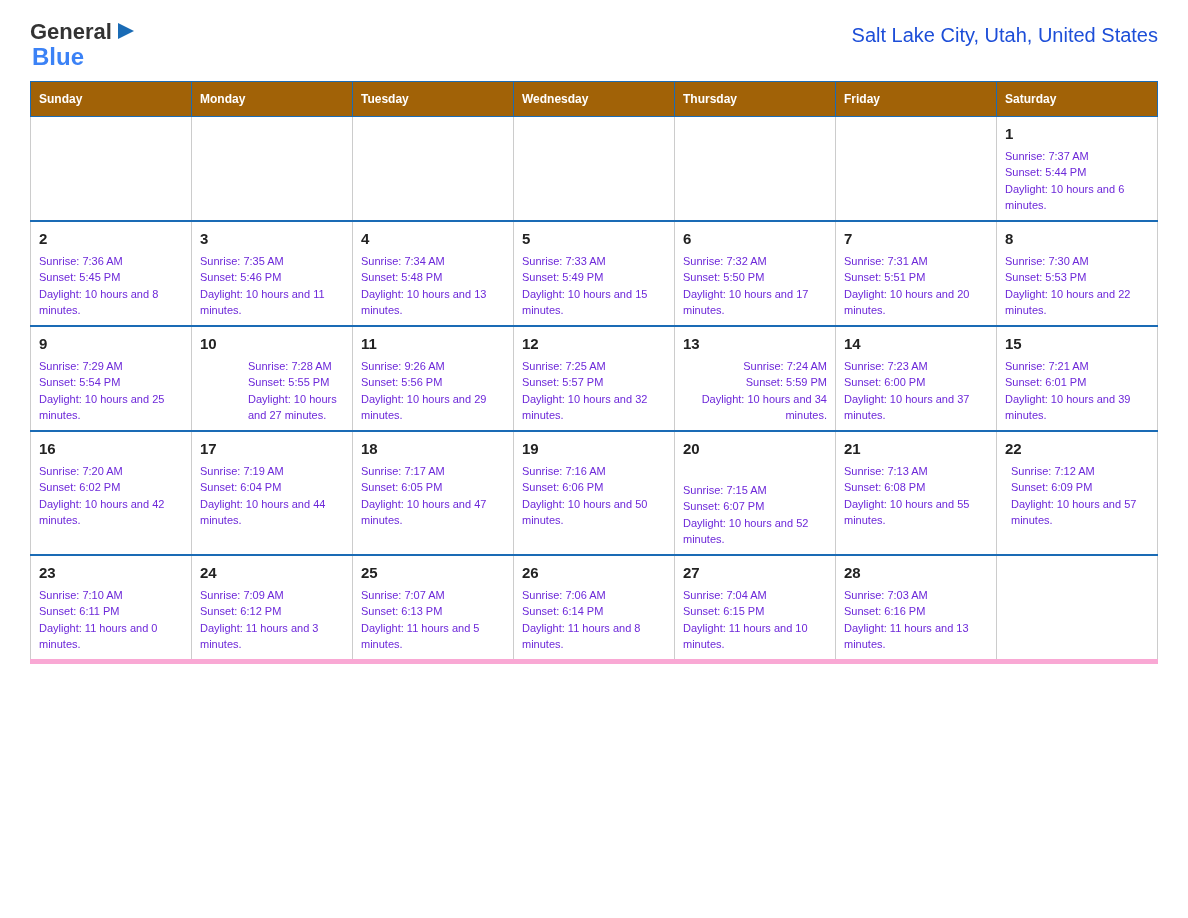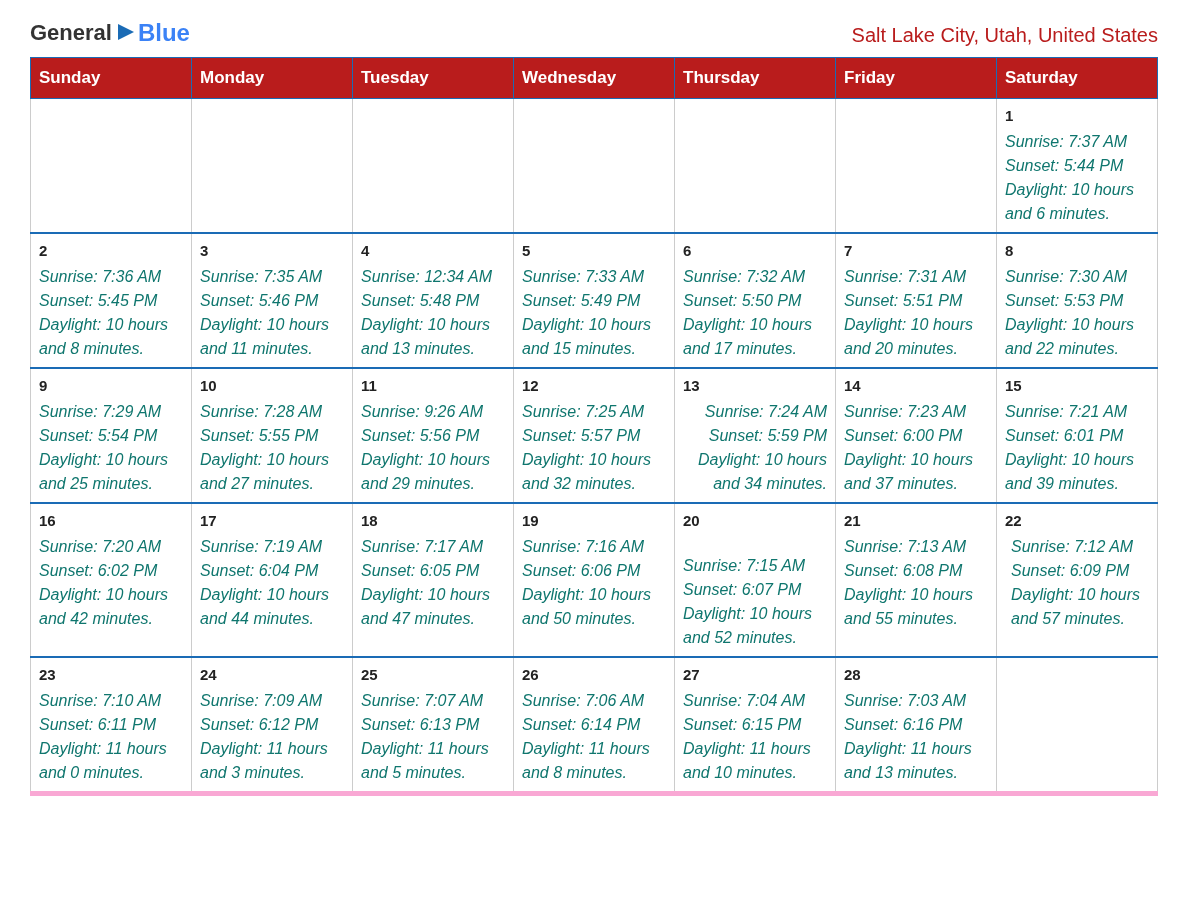--- a/index.html
+++ b/index.html
@@ -36,33 +36,33 @@
     }
     .title-block h1 {
       font-size: 48px;
       font-weight: bold;
       color: #222;
       line-height: 1.1;
     }
     .title-block h2 {
       font-size: 20px;
       font-weight: normal;
-      color: #b91c1c;
+      color: #1d4ed8;
       margin-top: 4px;
     }
     .calendar {
       width: 100%;
       border-collapse: collapse;
       margin-top: 10px;
     }
     .calendar thead tr th {
-      background-color: #b91c1c;
+      background-color: #a16207;
       color: #fff;
       padding: 10px 8px;
-      font-size: 17px;
+      font-size: 12px;
       font-weight: bold;
       text-align: left;
       border: 1px solid #1a6bb5;
       margin-top: 20px;
     }
     .calendar tbody tr td {
       vertical-align: top;
       border: 1px solid #ccc;
       padding: 6px 8px;
       width: 14.28%;
@@ -75,38 +75,37 @@
       background: #fff;
     }
     .day-number {
       font-size: 15px;
       font-weight: bold;
       color: #222;
       display: block;
       margin-bottom: 4px;
     }
     .day-info {
-      font-size: 16px;
-      color: #0f766e;
+      font-size: 11px;
+      color: #6d28d9;
       line-height: 1.5;
-      font-style: italic;
     }
     .calendar tbody tr {
       border-bottom: 2px solid #1a6bb5;
     }
     .calendar tbody tr:last-child {
       border-bottom: 5px solid #f9a8d4;
     }
   </style>
 </head>
 <body>
 
 <div class="header">
   <div class="logo">
-    <div style="display:flex;flex-direction:row;line-height:1.1;">
+    <div style="display:flex;flex-direction:column;line-height:1.1;">
       <div style="display:flex;align-items:center;">
         <span class="logo-text-general">General</span>
         <svg width="22" height="22" viewBox="0 0 22 22" style="margin-left:2px;">
           <polygon points="4,2 20,10 4,18" fill="#1a6bb5"></polygon>
         </svg>
       </div>
       <span class="logo-text-blue" style="margin-left:2px;">Blue</span>
     </div>
   </div>
   <div class="title-block">
@@ -149,21 +148,21 @@
 Daylight: 10 hours and 8 minutes.</div>
         </td>
         <td>
           <span class="day-number">3</span>
           <div class="day-info" style="white-space: pre-line;">Sunrise: 7:35 AM
 Sunset: 5:46 PM
 Daylight: 10 hours and 11 minutes.</div>
         </td>
         <td>
           <span class="day-number">4</span>
-          <div class="day-info" style="white-space: pre-line;">Sunrise: 12:34 AM
+          <div class="day-info" style="white-space: pre-line;">Sunrise: 7:34 AM
 Sunset: 5:48 PM
 Daylight: 10 hours and 13 minutes.</div>
         </td>
         <td>
           <span class="day-number">5</span>
           <div class="day-info" style="white-space: pre-line;">Sunrise: 7:33 AM
 Sunset: 5:49 PM
 Daylight: 10 hours and 15 minutes.</div>
         </td>
         <td>
@@ -187,21 +186,21 @@
       </tr>
       <tr>
         <td>
           <span class="day-number">9</span>
           <div class="day-info" style="white-space: pre-line;">Sunrise: 7:29 AM
 Sunset: 5:54 PM
 Daylight: 10 hours and 25 minutes.</div>
         </td>
         <td>
           <span class="day-number">10</span>
-          <div class="day-info" style="white-space: pre-line;">Sunrise: 7:28 AM
+          <div class="day-info" style="white-space: pre-line; margin-left: 48px;">Sunrise: 7:28 AM
 Sunset: 5:55 PM
 Daylight: 10 hours and 27 minutes.</div>
         </td>
         <td>
           <span class="day-number">11</span>
           <div class="day-info" style="white-space: pre-line;">Sunrise: 9:26 AM
 Sunset: 5:56 PM
 Daylight: 10 hours and 29 minutes.</div>
         </td>
         <td>

